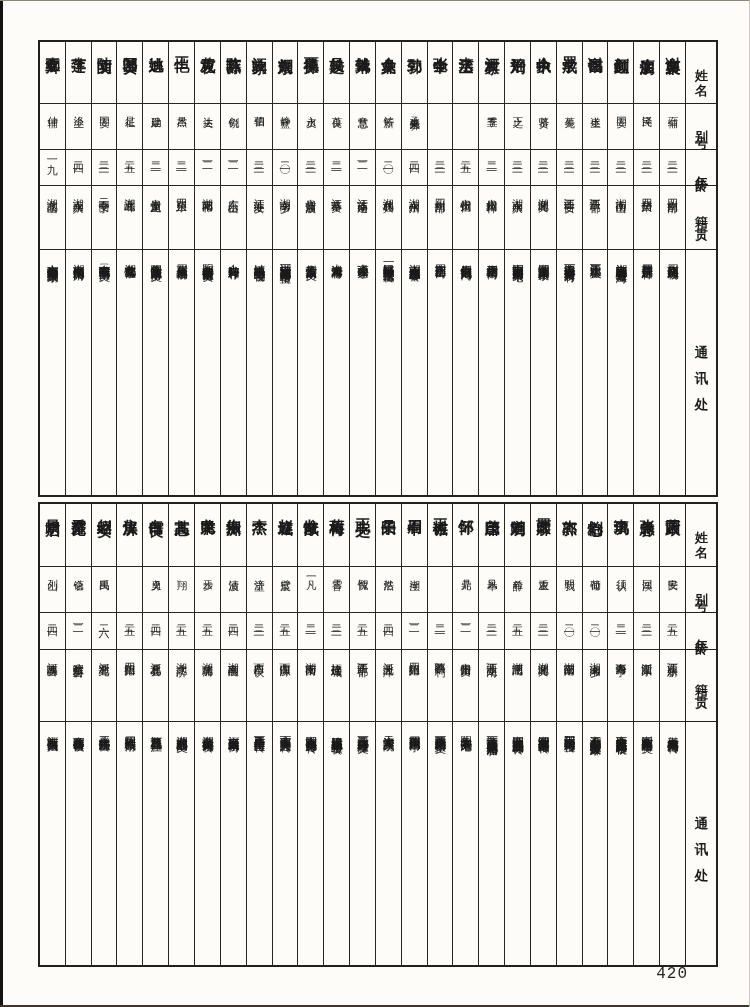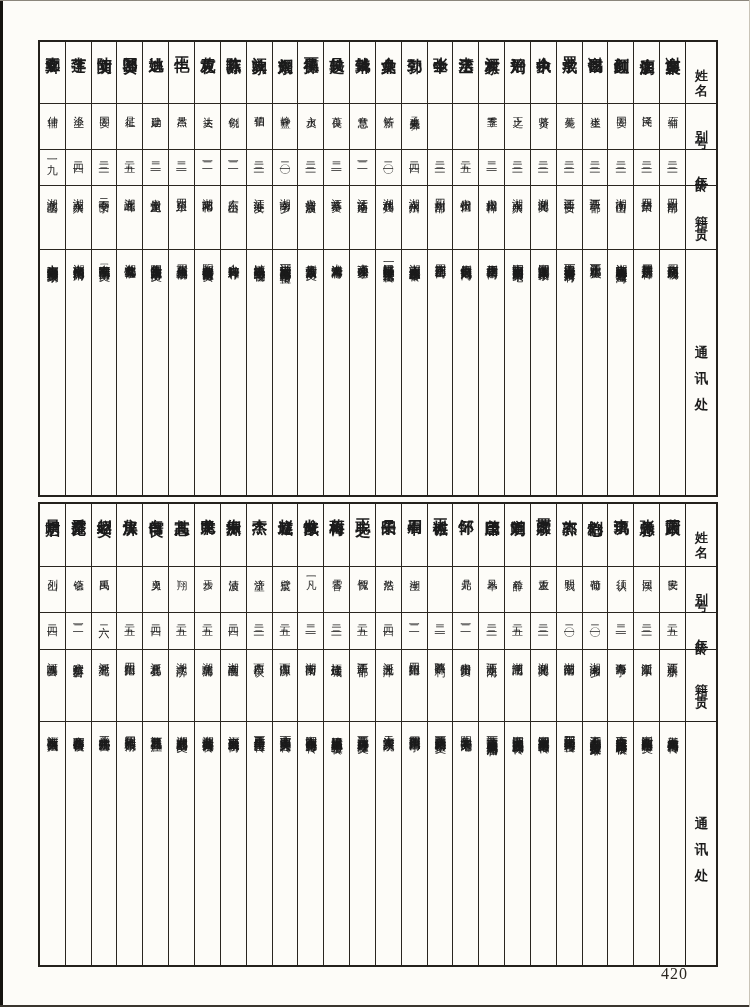--- a/index.html
+++ b/index.html
@@ -80,21 +80,21 @@
   .header-cell.h-age    {height:var(--h-age);}
   .header-cell.h-age span{letter-spacing:2px;}
   .header-cell.h-native {height:var(--h-native);}
   .header-cell.h-native span{letter-spacing:12px;}
   .header-cell.h-contact{flex:1 1 auto;border-bottom:none;}
   .header-cell.h-contact span{letter-spacing:26px;font-size:13.5px;}
 
   .page-number{
     position:absolute;right:62px;bottom:24px;
     font-size:16px;color:#2a2620;letter-spacing:1px;
-    font-family:Liberation Serif, serif;
+    font-family:Liberation Mono, monospace;
   }
 </style>
 </head>
 <body>
 
 <div class="scan-edge-left"></div>
 <div class="scan-edge-top"></div>
 <div class="scan-edge-bottom"></div>
 <div class="scan-edge-right"></div>
 

